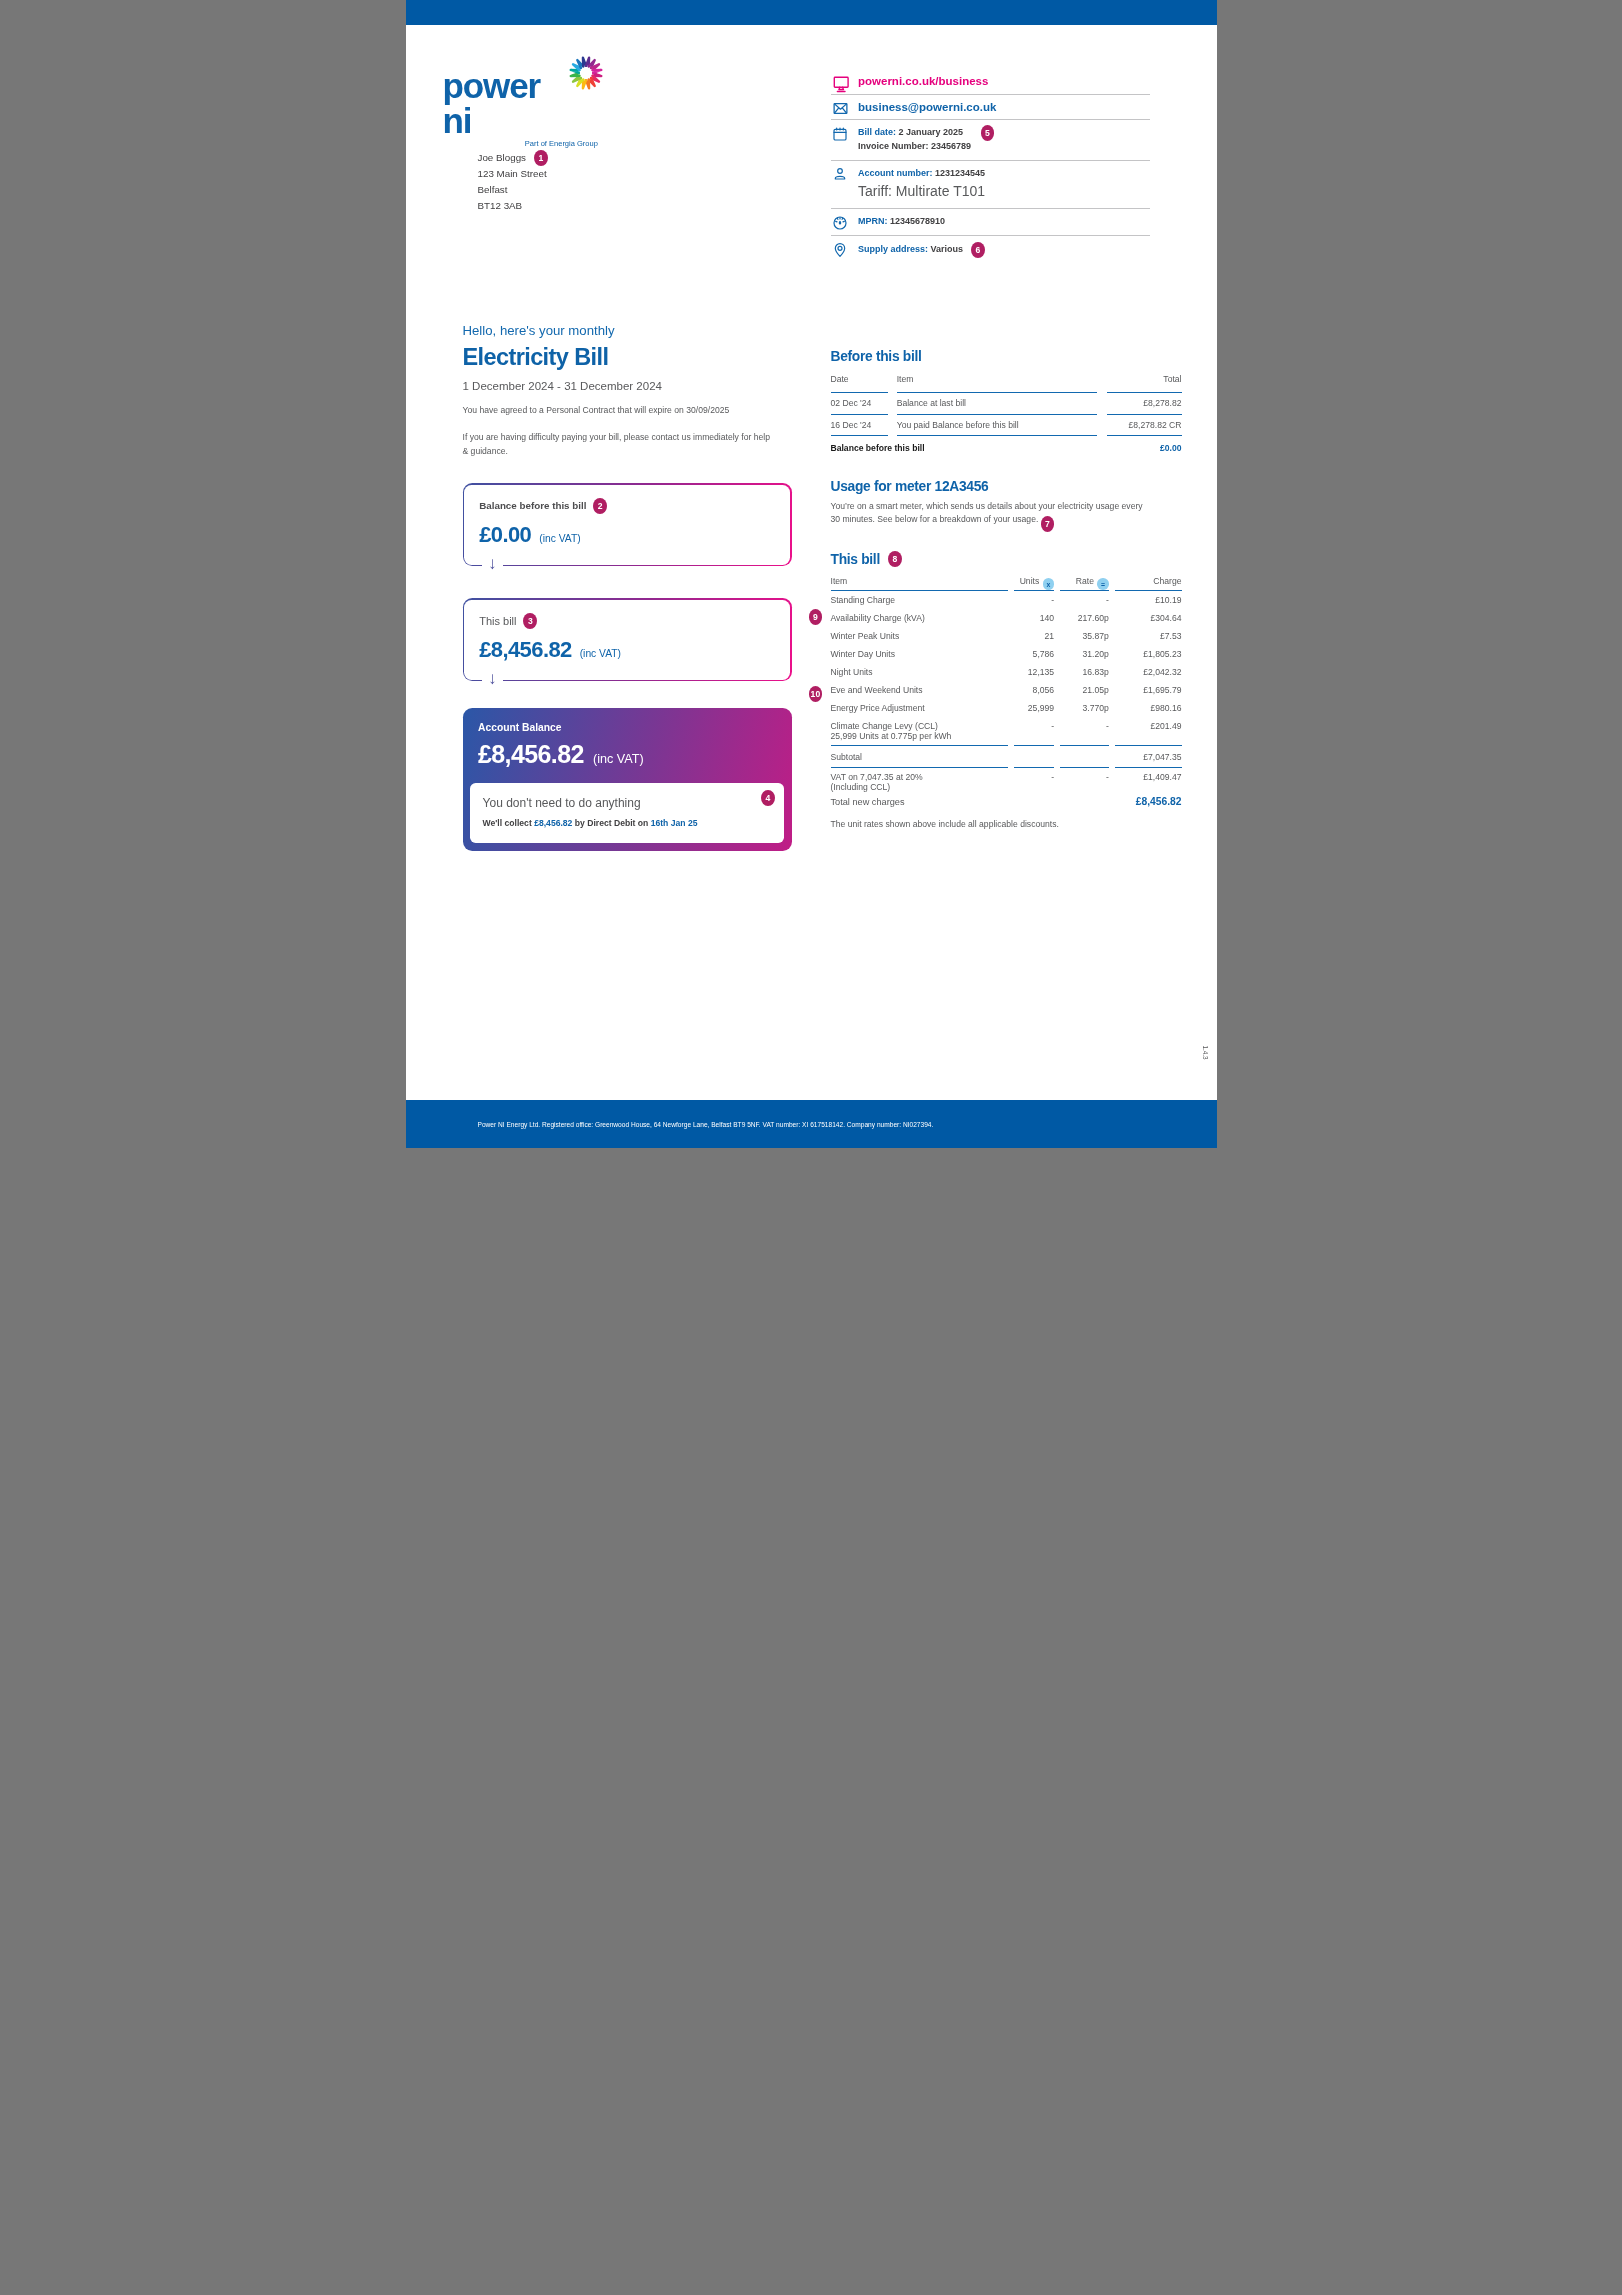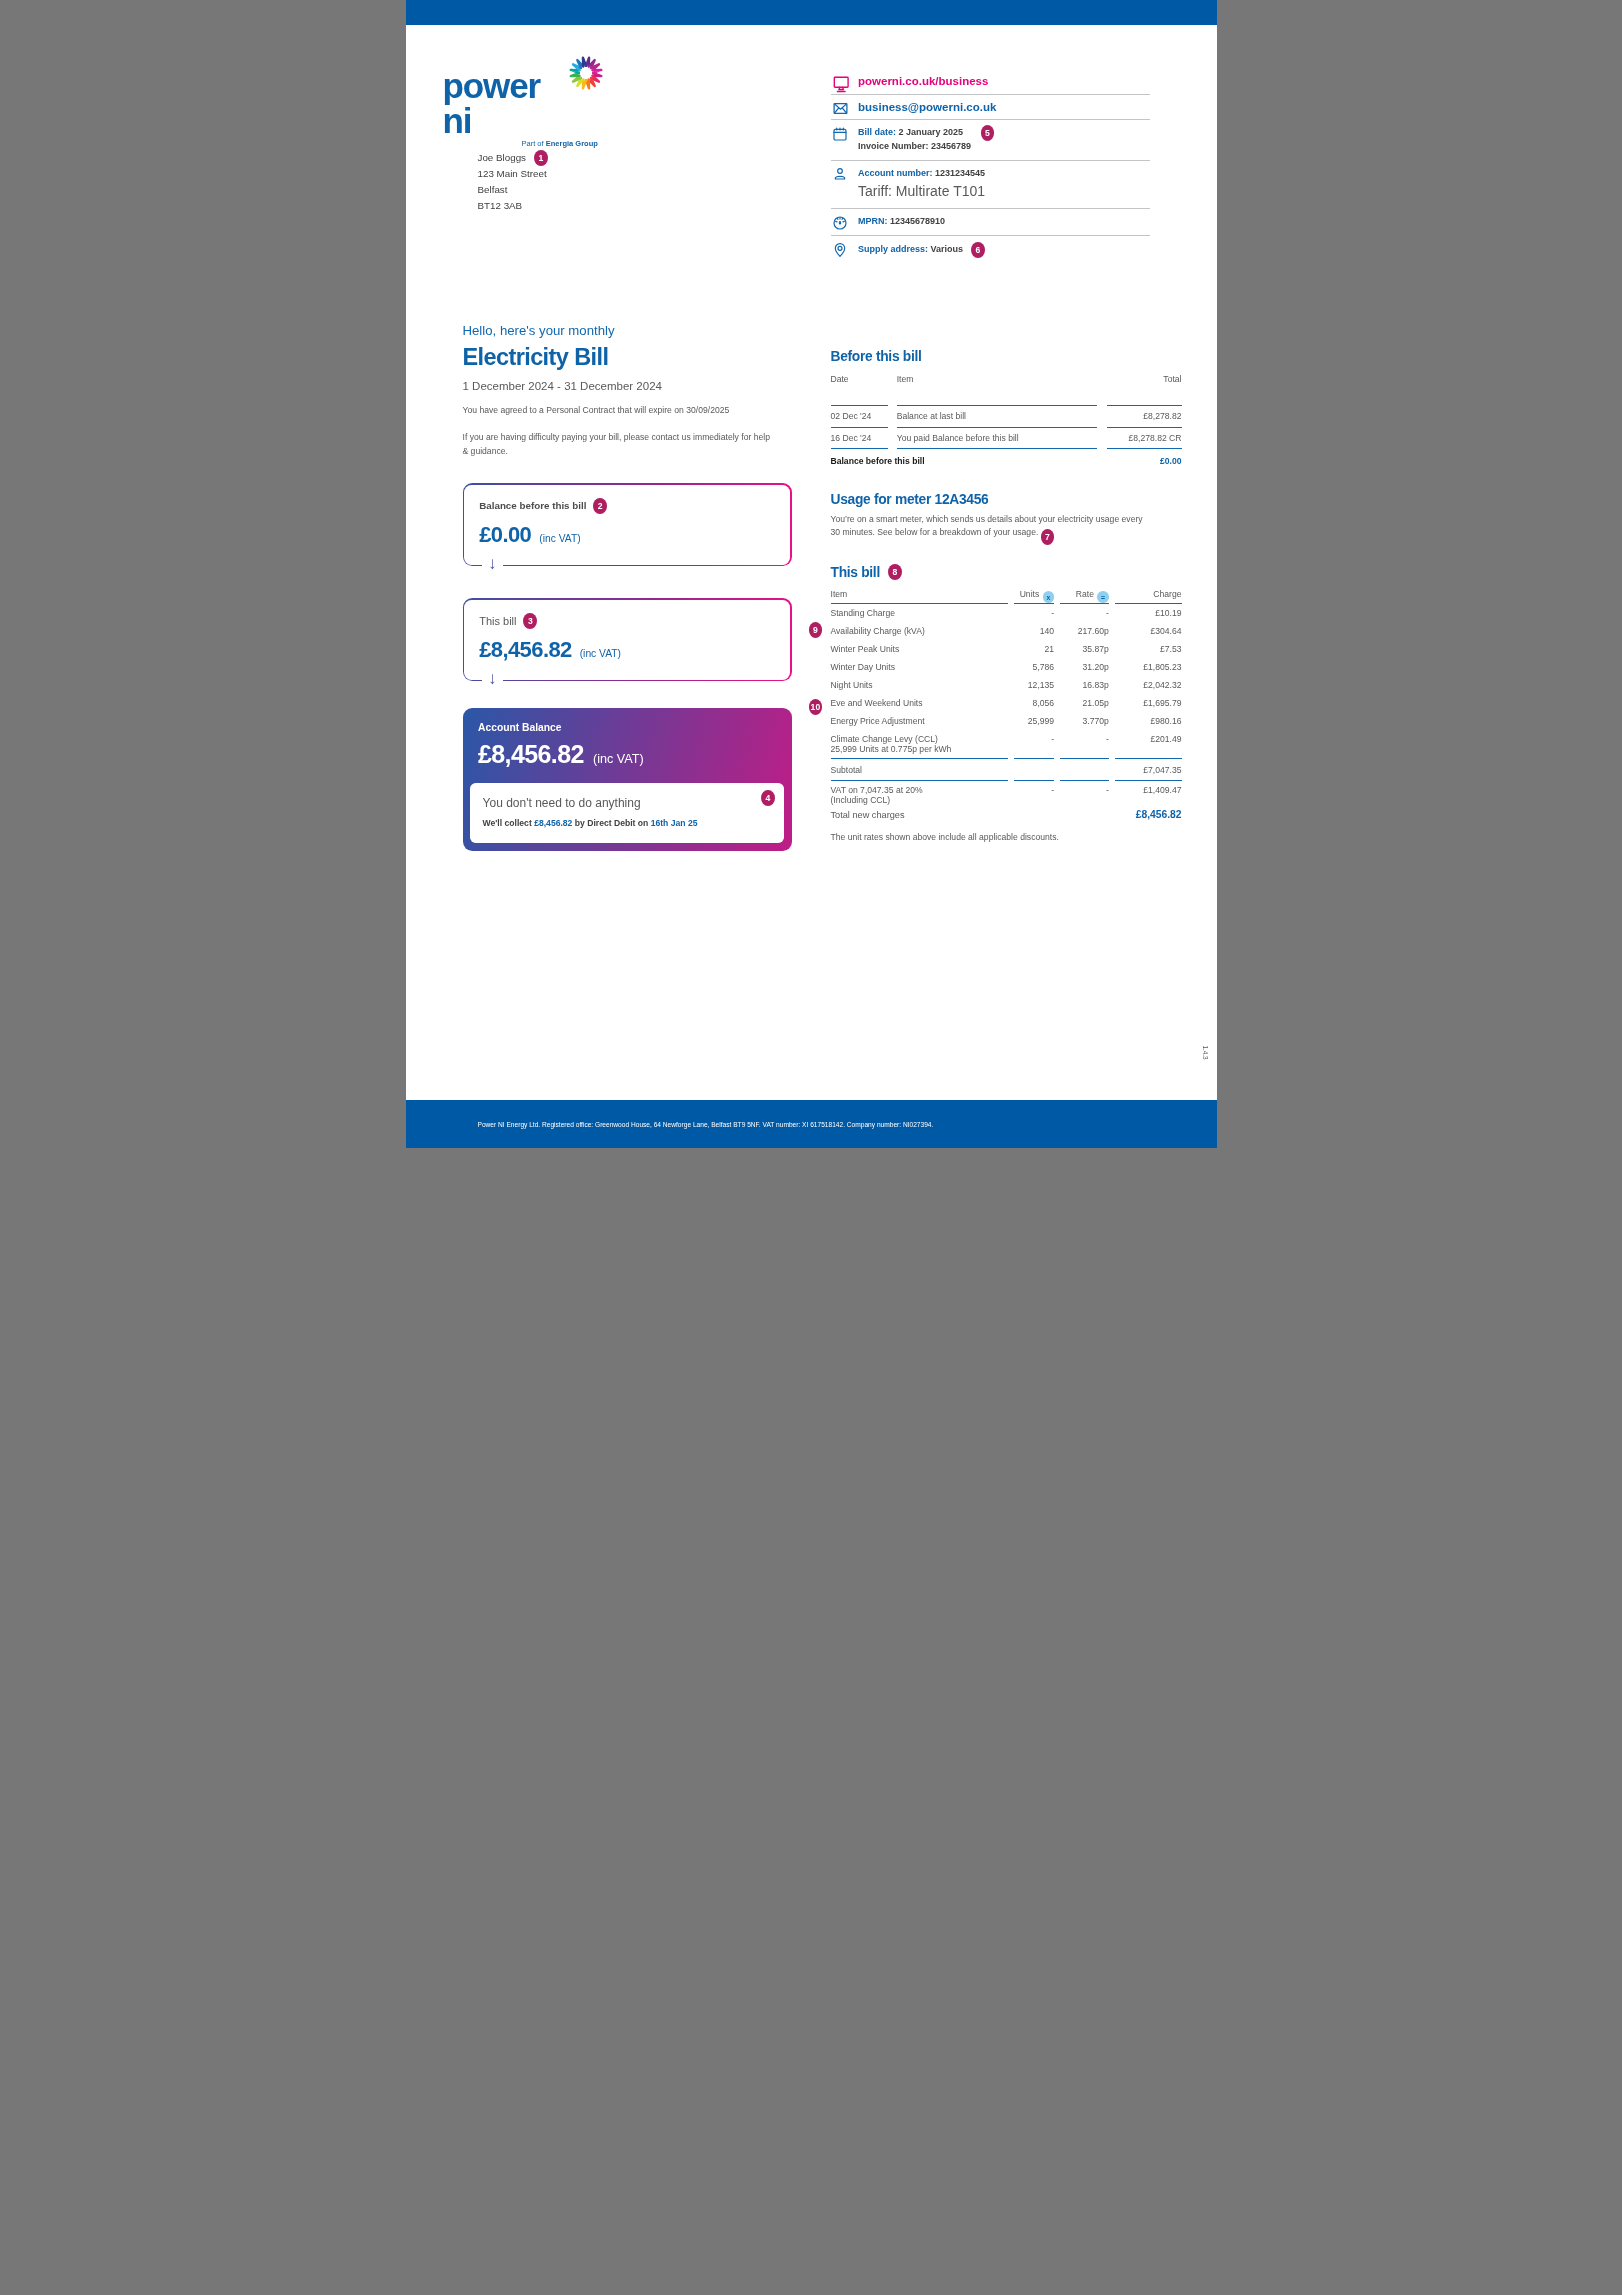--- a/index.html
+++ b/index.html
@@ -7,21 +7,21 @@
   .page { position:relative; width:811px; height:1148px; background:#fff; margin:0 auto; overflow:hidden; }
 
   .topbar { position:absolute; left:0; top:0; width:100%; height:25px; background:#0059a4; }
 
   
   .logo { position:absolute; left:37px; top:55px; width:161px; }
   .logo-row { display:flex; align-items:flex-start; }
   .logo-word { font-size:35px; font-weight:bold; color:#0f63a9; letter-spacing:-1.1px; line-height:1; padding-top:12.6px; }
   .logo-burst { width:36px; height:36px; margin-left:1.1px; }
   .logo-sub { text-align:right; font-size:7.5px; color:#0f63a9; margin-top:1.1px; padding-right:5.7px; }
-  .logo-sub b { font-weight:bold; }
+  .logo-sub b { font-weight:normal; }
 
   
   .address { position:absolute; left:72px; top:150px; font-size:9.8px; color:#414042; line-height:1.65; }
   .addr-name { display:flex; gap:8px; }
 
   .badge { display:inline-flex; width:13.8px; height:16px; border-radius:50%;
            background:#b01e62; color:#fff; font-size:8.6px; font-weight:bold;
            align-items:center; justify-content:center; flex:0 0 auto; }
 
   
@@ -71,21 +71,21 @@
   .acollect { font-size:8.6px; font-weight:bold; color:#414042; margin-top:8px; }
   .acollect .hl { color:#0f63a9; }
   .abox-badge { position:absolute; top:6.9px; right:9.2px; }
 
   
   .right-col { position:absolute; left:425px; top:349px; width:351px; }
   .rheading { font-size:13.8px; font-weight:bold; color:#0f63a9; letter-spacing:-0.3px; }
   .rheading-row { display:flex; align-items:center; gap:8px; }
 
   .btable { display:grid; grid-template-columns:57px 1fr 75px; column-gap:9.2px; margin-top:10.3px; }
-  .btable .h { font-size:8.6px; color:#58595b; padding-bottom:21px; border-bottom:1.1px solid #1269b0; }
+  .btable .h { font-size:8.6px; color:#58595b; padding-bottom:8px; border-bottom:1.1px solid #1269b0; }
   .btable .c { font-size:8.6px; color:#58595b; padding:5.2px 0 5.2px; border-bottom:1.1px solid #1269b0; }
   .num { text-align:right; }
   .bfoot { display:flex; justify-content:space-between; margin-top:6.9px; }
   .bfoot .l { font-size:8.6px; font-weight:bold; color:#1a1a1a; }
   .bfoot .v { font-size:8.6px; font-weight:bold; color:#0f63a9; }
 
   .usage-h { margin-top:26.4px; }
   .usage-para { font-size:8.6px; color:#58595b; line-height:1.5; margin-top:5.7px; width:321px; }
   .usage-para .badge { vertical-align:-4.6px; margin-left:2.3px; }
 

